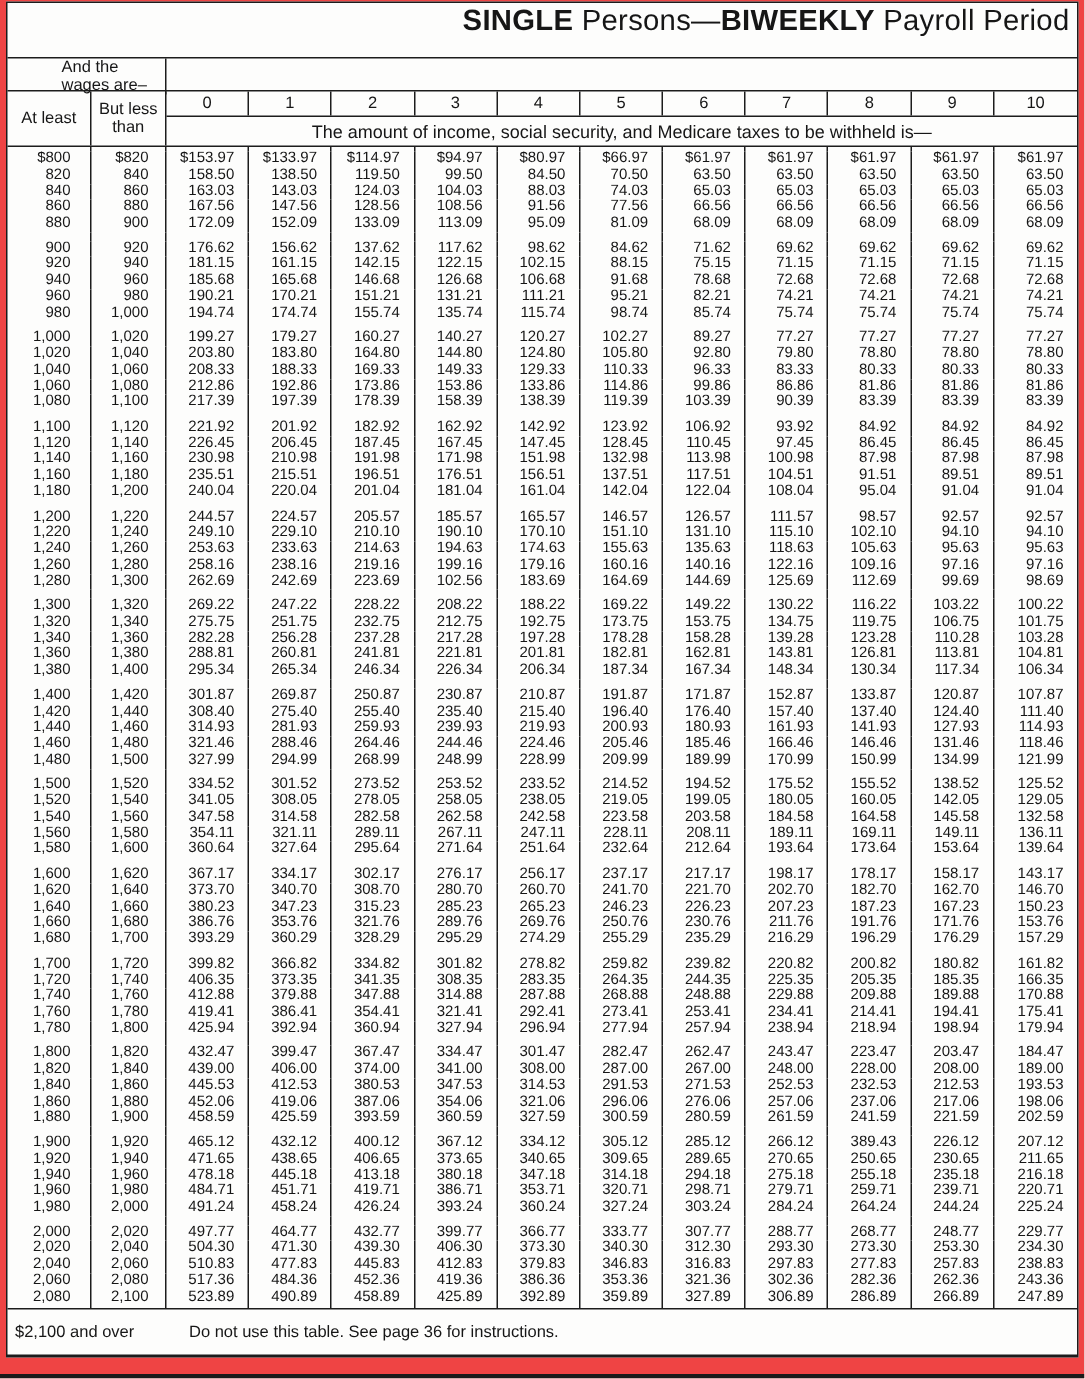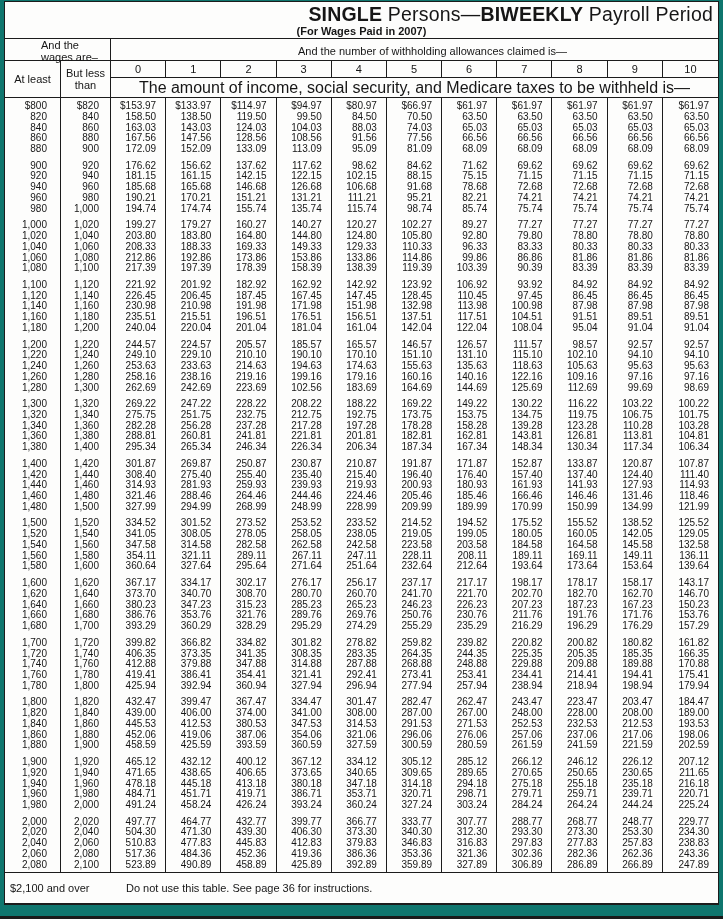--- a/index.html
+++ b/index.html
@@ -1,18 +1,18 @@
 <!DOCTYPE html>
 <html><head>
 <meta charset="utf-8">
 <style>
   html,body { margin:0; padding:0; background:#e8e8e8; }
   .page {
     position:relative; width:723px; height:919px; margin:0 auto;
-    background:#0f766e; color:#161616;
+    background:#ef4444; color:#161616;
     font-family:"Liberation Sans", sans-serif;
     overflow:hidden;
   }
   .outer {
     position:absolute; left:4px; top:1px; width:715px; height:904px;
     box-sizing:border-box;
     border:1.5px solid #1c1c1c; border-bottom-width:2px;
     display:flex; flex-direction:column;
     background:#fdfdfc;
   }
@@ -28,21 +28,21 @@
   .hrow2 { height:37px; box-sizing:border-box; border-bottom:1.5px solid #1c1c1c; display:grid; grid-template-columns:56px 50px 1fr; }
   .at-least, .but-less {
     border-right:1px solid #1c1c1c; display:flex; flex-direction:column;
     align-items:center; justify-content:center; text-align:center;
     font-size:11px; line-height:12px;
   }
   .right-head { display:flex; flex-direction:column; min-width:0; }
   .nums-row { height:17px; box-sizing:border-box; border-bottom:1px solid #1c1c1c; display:grid; grid-template-columns:repeat(11,1fr); }
   .hnum { display:flex; align-items:center; justify-content:center; font-size:11px; border-right:1px solid #1c1c1c; box-sizing:border-box; }
   .hnum:last-child { border-right:none; }
-  .amount-label { flex:1; display:flex; align-items:center; justify-content:center; font-size:16px; }
+  .amount-label { flex:1; display:flex; align-items:center; justify-content:center; font-size:12px; }
   
   .data-area { flex:1; box-sizing:border-box; border-bottom:1.5px solid #1c1c1c; display:flex; flex-direction:column; overflow:hidden; }
   .trow { display:grid; grid-template-columns:56px 50px repeat(11,1fr); }
   .tcell { border-right:1px solid #1c1c1c; box-sizing:border-box; text-align:right; font-size:10px; line-height:10.75px; white-space:nowrap; overflow:hidden; }
   .tcell:last-child { border-right:none; }
   .tcell.col0 { padding-right:13px; }
   .tcell.col1 { padding-right:11px; }
   .tcell.vcol { padding-right:9px; }
   .data-row { height:10.75px; }
   .spacer-top { height:3px; }
@@ -54,26 +54,24 @@
   .scan-edge { position:absolute; left:0; right:0; bottom:0; height:3px; background:#1a1a1a; }
 </style>
 </head>
 <body>
 
 <div class="page">
   <div class="outer">
 
     <div class="title-area">
       <div class="title-line"><span class="b">SINGLE</span><span> Persons—</span><span class="b">BIWEEKLY</span><span> Payroll Period</span></div>
-      <div class="subtitle">(For Wages Paid in 2007)</div>
     </div>
 
     <div class="hrow1">
       <div class="hcell wages-are">And the wages are–</div>
-      <div class="hcell">And the number of withholding allowances claimed is—</div>
     </div>
 
     <div class="hrow2">
       <div class="at-least">At least</div>
       <div class="but-less">
         <span>But less</span>
         <span>than</span>
       </div>
       <div class="right-head">
         <div class="nums-row">
@@ -1103,21 +1101,21 @@
           <div class="tcell col0">1,900</div>
           <div class="tcell col1">1,920</div>
           <div class="tcell vcol">465.12</div>
           <div class="tcell vcol">432.12</div>
           <div class="tcell vcol">400.12</div>
           <div class="tcell vcol">367.12</div>
           <div class="tcell vcol">334.12</div>
           <div class="tcell vcol">305.12</div>
           <div class="tcell vcol">285.12</div>
           <div class="tcell vcol">266.12</div>
-          <div class="tcell vcol">246.12</div>
+          <div class="tcell vcol">389.43</div>
           <div class="tcell vcol">226.12</div>
           <div class="tcell vcol">207.12</div>
         </div>
         <div class="trow data-row">
           <div class="tcell col0">1,920</div>
           <div class="tcell col1">1,940</div>
           <div class="tcell vcol">471.65</div>
           <div class="tcell vcol">438.65</div>
           <div class="tcell vcol">406.65</div>
           <div class="tcell vcol">373.65</div>

